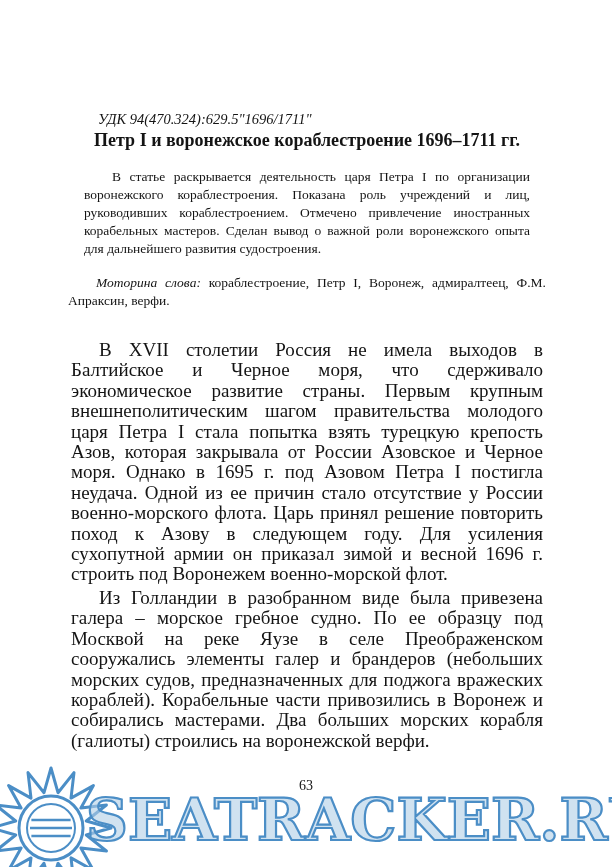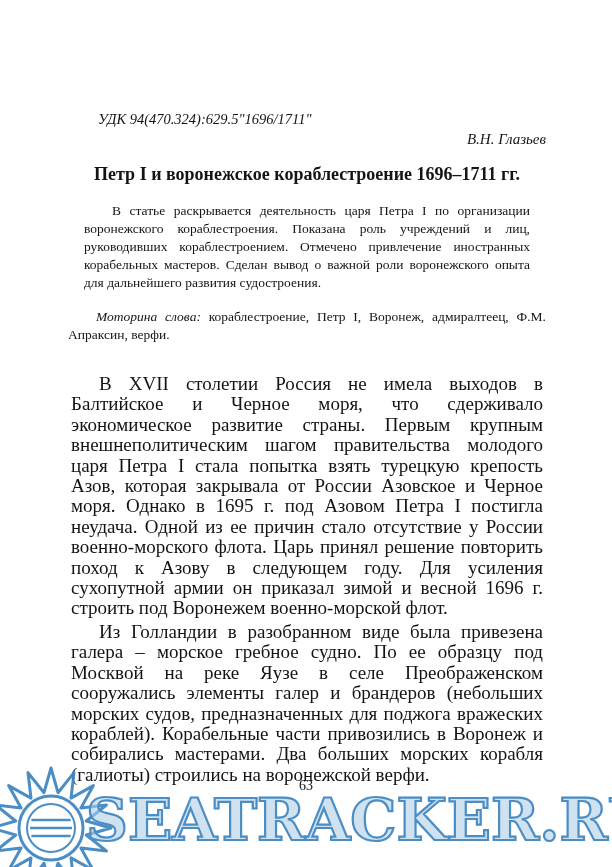--- a/index.html
+++ b/index.html
@@ -98,21 +98,20 @@
     left: -14px;
     top: 10px;
   }
 </style>
 </head>
 <body>
 
 <div class="page">
   <div class="content">
     <p class="udc">УДК 94(470.324):629.5"1696/1711"</p>
-    <p class="author">В.Н. Глазьев</p>
     <h1 class="title">Петр I и воронежское кораблестроение 1696–1711 гг.</h1>
     <p class="abstract">В статье раскрывается деятельность царя Петра I по организации воронежского кораблестроения. Показана роль учреждений и лиц, руководивших кораблестроением. Отмечено привлечение иностранных корабельных мастеров. Сделан вывод о важной роли воронежского опыта для дальнейшего развития судостроения.</p>
     <p class="keywords"><span class="kw-label">Моторина слова:</span><span> кораблестроение, Петр I, Воронеж, адмиралтеец, Ф.М. Апраксин, верфи.</span></p>
     <p class="body-par">В XVII столетии Россия не имела выходов в Балтийское и Черное моря, что сдерживало экономическое развитие страны. Первым крупным внешнеполитическим шагом правительства молодого царя Петра I стала попытка взять турецкую крепость Азов, которая закрывала от России Азовское и Черное моря. Однако в 1695 г. под Азовом Петра I постигла неудача. Одной из ее причин стало отсутствие у России военно-морского флота. Царь принял решение повторить поход к Азову в следующем году. Для усиления сухопутной армии он приказал зимой и весной 1696 г. строить под Воронежем военно-морской флот.</p>
     <p class="body-par">Из Голландии в разобранном виде была привезена галера – морское гребное судно. По ее образцу под Москвой на реке Яузе в селе Преображенском сооружались элементы галер и брандеров (небольших морских судов, предназначенных для поджога вражеских кораблей). Корабельные части привозились в Воронеж и собирались мастерами. Два больших морских корабля (галиоты) строились на воронежской верфи.</p>
   </div>
 
   <div class="page-number">63</div>
 
   <div class="watermark-wrap">

